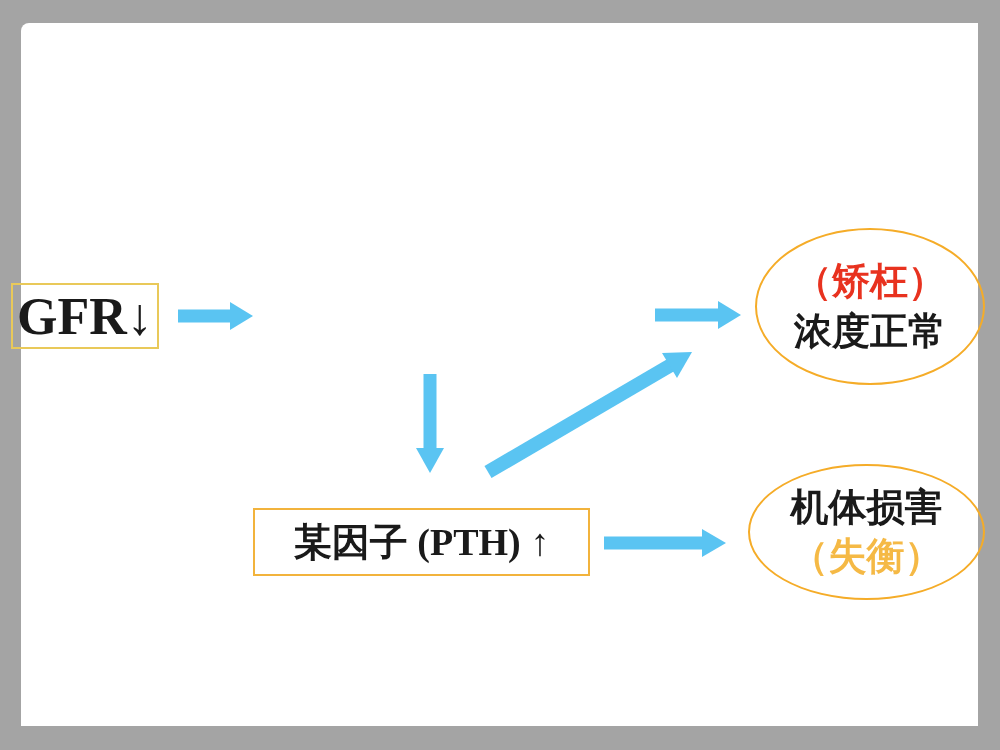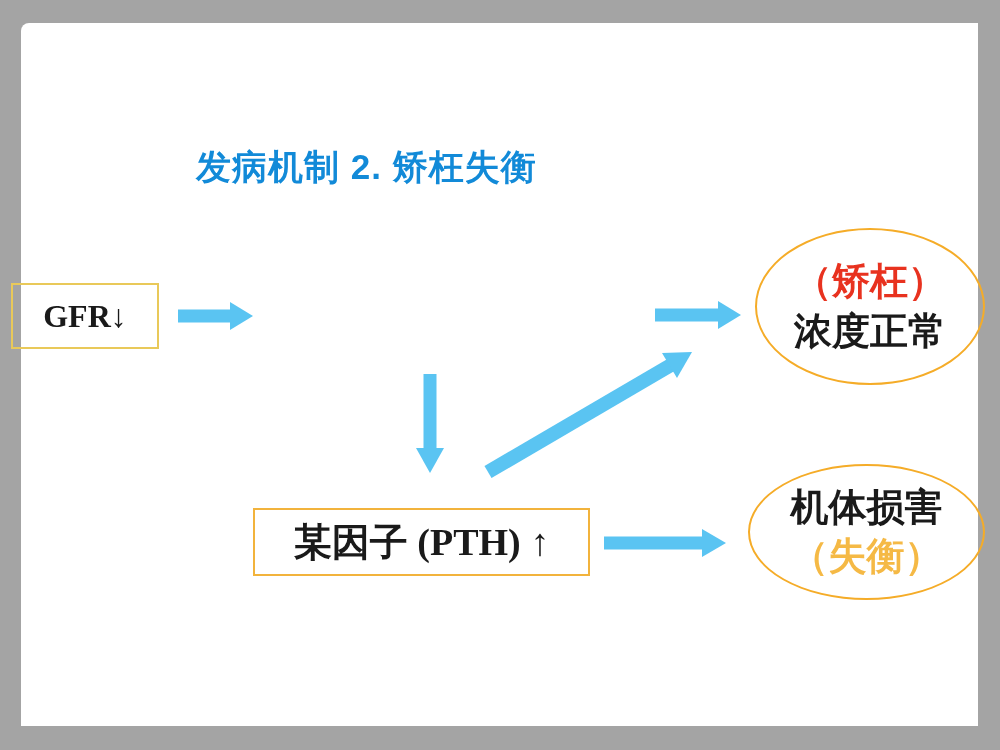--- a/index.html
+++ b/index.html
@@ -68,21 +68,21 @@
     color: #1a1a1a;
   }
   .box {
     border: 2px solid var(--box-border, #e9c959);
   }
   .gfr-box {
     left: 11px;
     top: 283px;
     width: 148px;
     height: 66px;
-    font-size: 32px;
+    font-size: 52px;
   }
   .blood-box {
     left: 271px;
     top: 276px;
     width: 366px;
     height: 71px;
     font-size: 37px;
     white-space: nowrap;
   }
   .pth-box {
@@ -150,21 +150,20 @@
     <g>
       <line class="arrow-line thick" x1="488" y1="472" x2="671" y2="365"></line>
       <polygon class="arrow-head" points="692,352 677,378 662,353"></polygon>
     </g>
     <g>
       <line class="arrow-line" x1="604" y1="543" x2="703" y2="543"></line>
       <polygon class="arrow-head" points="702,529 702,557 726,543"></polygon>
     </g>
   </svg>
 
-  <div class="slide-title">发病机制 2. 矫枉失衡</div>
 
   <div class="node box gfr-box">
     <span>GFR↓</span>
   </div>
 
 
   <div class="node box pth-box">
     <span>某因子 (PTH) ↑</span>
   </div>
 

